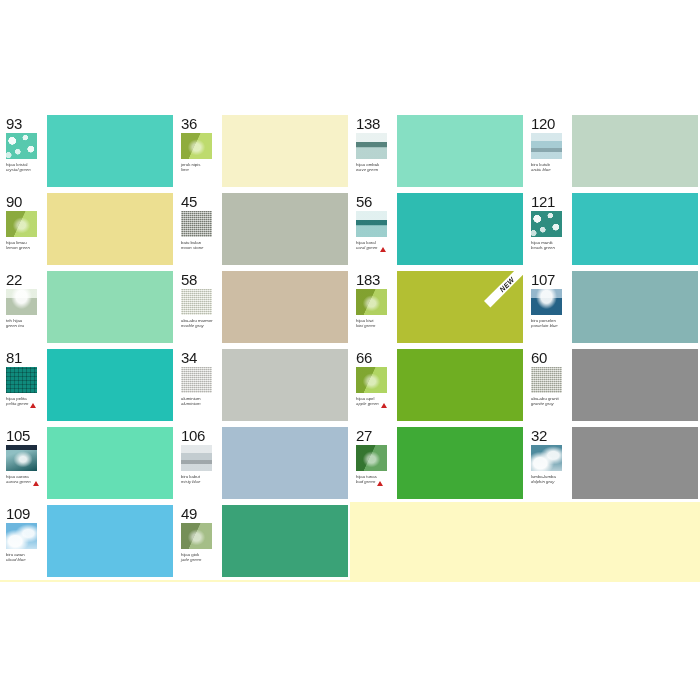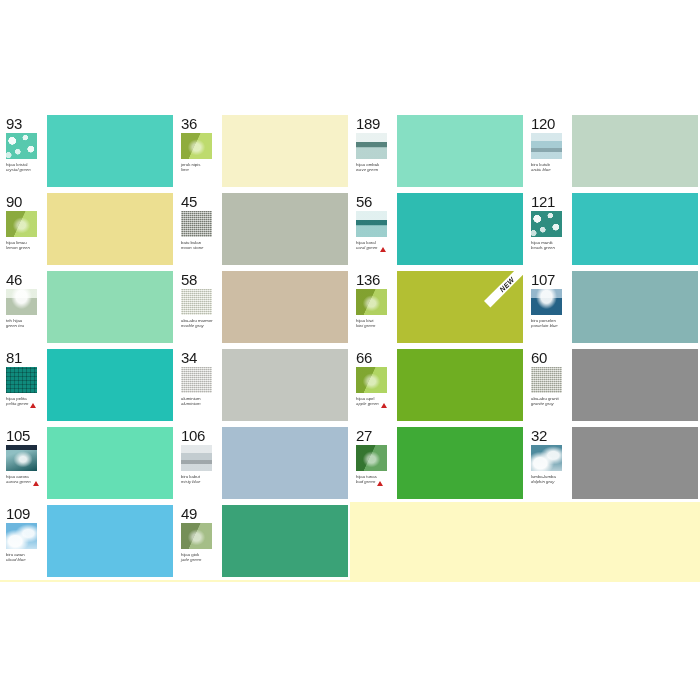--- a/index.html
+++ b/index.html
@@ -202,21 +202,21 @@
             </div>
             <div class="names">
               <div class="id">jeruk nipis</div>
               <div class="en">lime</div>
             </div>
           </div>
           <div class="swatch" style="background-color: rgb(247, 242, 200);"></div>
         </div>
         <div class="cell">
           <div class="info">
-            <div class="code">189</div>
+            <div class="code">138</div>
             <div class="thumb">
               <div class="tgrad tx-wave" style="background-color: rgb(111, 168, 160);"></div>
             </div>
             <div class="names">
               <div class="id">hijau ombak</div>
               <div class="en">wave green</div>
             </div>
           </div>
           <div class="swatch" style="background-color: rgb(134, 223, 195);"></div>
         </div>
@@ -280,21 +280,21 @@
             </div>
             <div class="names">
               <div class="id">hijau manik</div>
               <div class="en">beads green</div>
             </div>
           </div>
           <div class="swatch" style="background-color: rgb(55, 194, 189);"></div>
         </div>
         <div class="cell">
           <div class="info">
-            <div class="code">46</div>
+            <div class="code">22</div>
             <div class="thumb">
               <div class="tgrad tx-cup" style="background-color: rgb(207, 224, 198);"></div>
             </div>
             <div class="names">
               <div class="id">teh hijau</div>
               <div class="en">green tea</div>
             </div>
           </div>
           <div class="swatch" style="background-color: rgb(143, 220, 180);"></div>
         </div>
@@ -306,21 +306,21 @@
             </div>
             <div class="names">
               <div class="id">abu-abu marmer</div>
               <div class="en">marble gray</div>
             </div>
           </div>
           <div class="swatch" style="background-color: rgb(205, 189, 164);"></div>
         </div>
         <div class="cell">
           <div class="info">
-            <div class="code">136</div>
+            <div class="code">183</div>
             <div class="thumb">
               <div class="tgrad tx-leaf" style="background-color: rgb(158, 197, 58);"></div>
             </div>
             <div class="names">
               <div class="id">hijau kiwi</div>
               <div class="en">kiwi green</div>
             </div>
           </div>
           <div class="swatch" style="background-color: rgb(179, 191, 51);">
             <div class="newflag">

